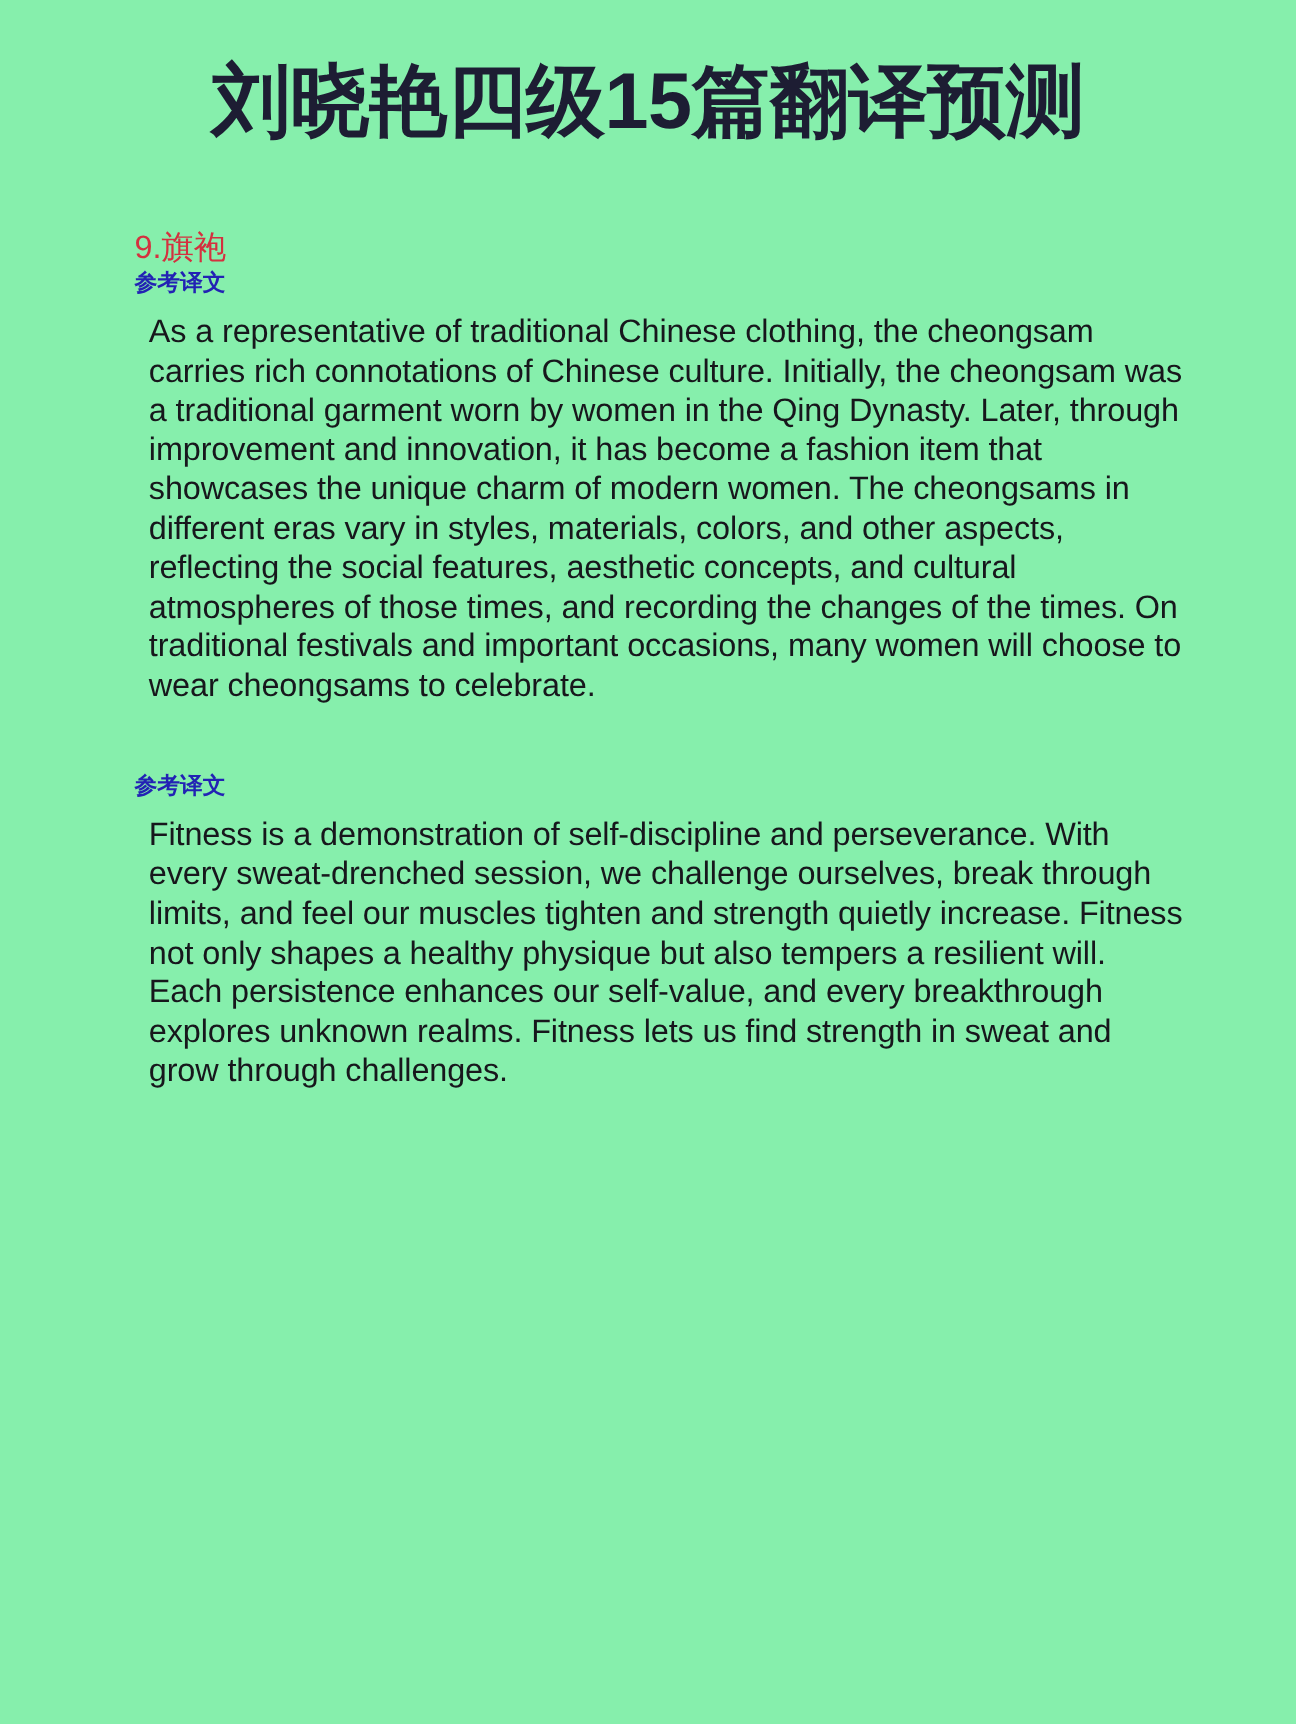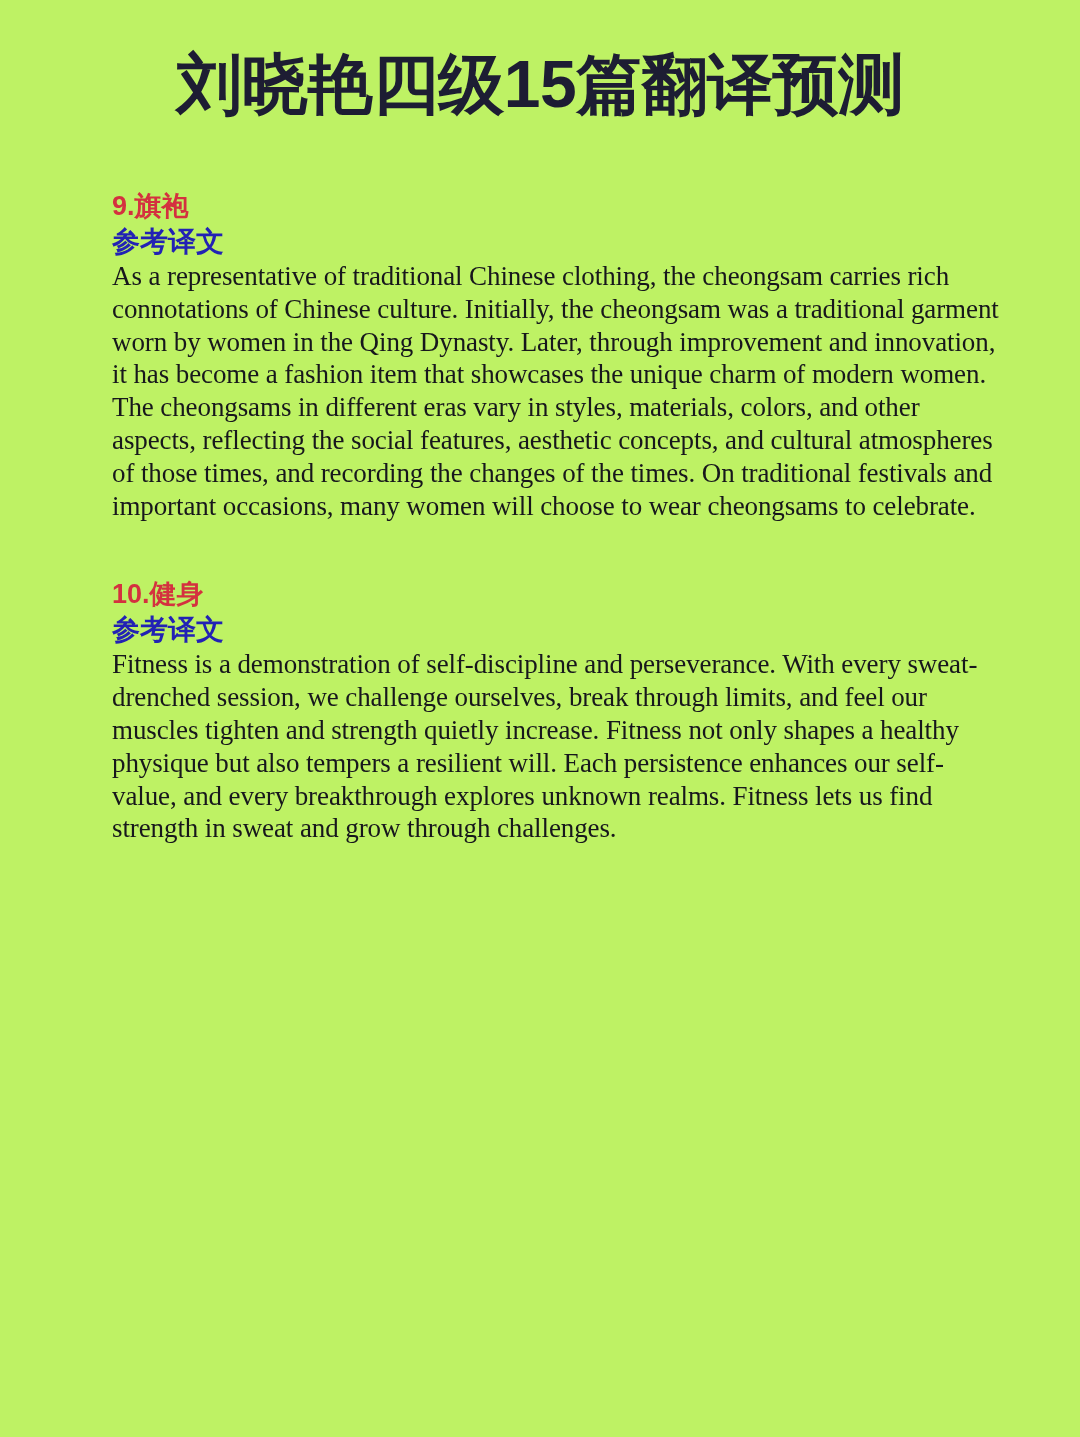--- a/index.html
+++ b/index.html
@@ -47,74 +47,73 @@
     margin: 0;
   }
   .section + .section {
     margin-top: 56px;
   }
 
   .section-heading {
     margin: 0 0 1px 0;
     font-size: 27px;
     line-height: 1.22;
-    font-weight: 700;
+    font-weight: 400;
     color: #d4313f;
     font-family: "Liberation Sans", "DejaVu Sans", sans-serif;
   }
 
   .ref-label {
     margin: 2px 0 1px 0;
-    font-size: 28px;
+    font-size: 19px;
     line-height: 1.22;
     font-weight: 700;
     color: #2222b4;
     font-family: "Liberation Sans", "DejaVu Sans", sans-serif;
   }
 
   .cn-text {
     margin: 0;
     font-size: 30.5px;
     line-height: 33.6px;
     color: #17171c;
     letter-spacing: -0.4px;
     text-align: justify;
     text-justify: inter-character;
     font-family: "Liberation Sans", "DejaVu Sans", sans-serif;
   }
 
   .en-text {
-    margin: 0;
+    margin: 12px;
     font-size: 27px;
     line-height: 32.8px;
     color: #17171c;
     letter-spacing: -0.1px;
-    font-family: Liberation Serif, serif;
+    font-family: Liberation Sans, sans-serif;
   }
 
   
   #section-9 .cn-text { padding-bottom: 2px; }
   #section-10 .cn-text { padding-bottom: 2px; }
   #section-9 { padding-top: 66px; }
 </style>
 </head>
 <body style="background: rgb(250, 248, 227);">
 
-<div class="page" style="background: #bef264;">
+<div class="page" style="background: #86efac;">
 
   <h1 class="doc-title" style="color: rgb(29, 29, 51);">刘晓艳四级15篇翻译预测</h1>
 
   <div class="content">
 
     <section class="section" id="section-9">
       <h2 class="section-heading" style="color: rgb(212, 49, 63);">9.旗袍</h2>
       <h3 class="ref-label" style="color: rgb(34, 34, 180);">参考译文</h3>
       <p class="en-text" style="color: rgb(23, 23, 28);">As a representative of traditional Chinese clothing, the cheongsam carries rich connotations of Chinese culture. Initially, the cheongsam was a traditional garment worn by women in the Qing Dynasty. Later, through improvement and innovation, it has become a fashion item that showcases the unique charm of modern women. The cheongsams in different eras vary in styles, materials, colors, and other aspects, reflecting the social features, aesthetic concepts, and cultural atmospheres of those times, and recording the changes of the times. On traditional festivals and important occasions, many women will choose to wear cheongsams to celebrate.</p>
     </section>
 
     <section class="section" id="section-10">
-      <h2 class="section-heading" style="color: rgb(212, 49, 63);">10.健身</h2>
       <h3 class="ref-label" style="color: rgb(34, 34, 180);">参考译文</h3>
       <p class="en-text" style="color: rgb(23, 23, 28);">Fitness is a demonstration of self-discipline and perseverance. With every sweat-drenched session, we challenge ourselves, break through limits, and feel our muscles tighten and strength quietly increase. Fitness not only shapes a healthy physique but also tempers a resilient will. Each persistence enhances our self-value, and every breakthrough explores unknown realms. Fitness lets us find strength in sweat and grow through challenges.</p>
     </section>
 
   </div>
 </div>
 
 </body></html>

